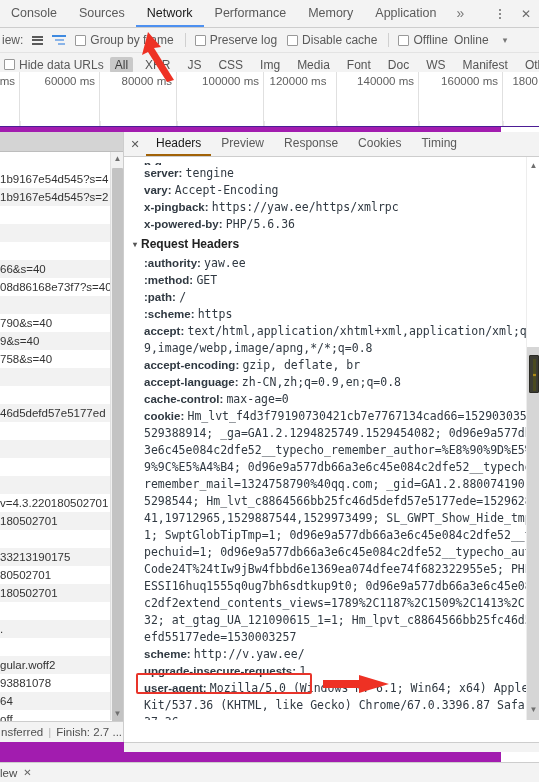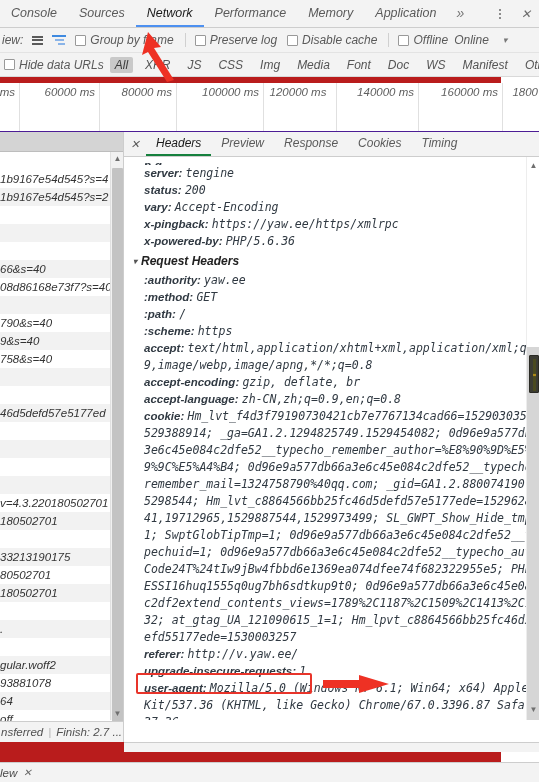--- a/index.html
+++ b/index.html
@@ -5,21 +5,21 @@
   * { box-sizing: border-box; }
   html, body {
     margin: 0; padding: 0;
     width: 539px; height: 782px;
     overflow: hidden;
     background: #fff;
     font-family: "Liberation Sans", sans-serif;
     font-size: 12px;
     color: #303942;
   }
-  #app { position: relative; width: 501px; height: 782px; background: #b91c1c; font-style: italic; }
+  #app { position: relative; width: 501px; height: 782px; background: #a21caf; }
 
   
   .tabstrip {
     position: absolute; top: 0; left: 0; width: 539px; height: 28px;
     background: #f3f3f3; border-bottom: 1px solid #cdcdcd;
     display: flex; align-items: stretch;
   }
   .tab {
     display: flex; align-items: center; padding: 0 11px;
     font-size: 12.5px; color: #5a5a5a; cursor: default;
@@ -71,22 +71,22 @@
     white-space: nowrap; overflow: hidden;
   }
   .filter-pill {
     padding: 1px 5px; border-radius: 2px; color: #555; cursor: default;
   }
   .filter-pill.active { background: #c9c9c9; color: #3c3c3c; }
   .filter-list { display: flex; align-items: center; gap: 7px; }
 
   
   .overview {
-    position: absolute; top: 83px; left: 0; width: 539px; height: 55px;
-    background: #fff; border-bottom: 7px solid #4c1d95; overflow: hidden;
+    position: absolute; top: 72px; left: 0; width: 539px; height: 55px;
+    background: #fff; border-bottom: 1px solid #4c1d95; overflow: hidden;
   }
   .ruler { position: absolute; top:0; left:0; right:0; height: 55px; }
   .rtick {
     position: absolute; top: 0; height: 55px; border-right: 1px solid #e0e0e0;
     text-align: right; padding-right: 4px; font-size: 11.5px; color: #5f5f5f;
     line-height: 19px; white-space: nowrap;
   }
   .rtick .minor {
     position:absolute; bottom: 0; left: 0; width:1px; height: 6px; background:#e8e8e8;
   }
@@ -140,21 +140,21 @@
     display: flex; align-items: stretch; font-size: 12px;
   }
   .detail-close {
     width: 22px; display: flex; align-items: center; justify-content: center;
     color: #5a5a5a; font-size: 11px;
   }
   .dtab {
     display: flex; align-items: center; padding: 0 10px; color: #5a5a5a;
     border-bottom: 2px solid transparent; white-space: nowrap;
   }
-  .dtab.selected { color: #1a1a1a; border-bottom: 2px solid #15803d; }
+  .dtab.selected { color: #1a1a1a; border-bottom: 2px solid #a16207; }
 
   .headers-body {
     position: absolute; top: 25px; left: 0; width: 415px; height: 563px;
     overflow: hidden; background: #fff;
     font-family: "DejaVu Sans Mono", monospace;
     font-size: 11.5px; line-height: 17px; color: #333;
     padding: 0 0 0 8px;
   }
   .hdr-line { white-space: pre-wrap; word-break: break-all; padding-left: 12px; }
   .hdr-name {
@@ -392,37 +392,37 @@
             <span>Cookies</span>
           </div>
         <div class="dtab">
             <span>Timing</span>
           </div>
       </div>
 
       <div class="headers-body" id="hdrbody">
           <div class="hdr-line partial-top"><span class="hdr-name">p‑g</span></div>
           <div class="hdr-line"><span class="hdr-name">server: </span><span class="hdr-val">tengine</span></div>
-          <div class="hdr-line"><span class="hdr-name">status: </span><span class="hdr-val">200</span></div>
           <div class="hdr-line"><span class="hdr-name">vary: </span><span class="hdr-val">Accept-Encoding</span></div>
           <div class="hdr-line"><span class="hdr-name">x-pingback: </span><span class="hdr-val">https://yaw.ee/https/xmlrpc</span></div>
           <div class="hdr-line"><span class="hdr-name">x-powered-by: </span><span class="hdr-val">PHP/5.6.36</span></div>
           <div class="section-title">
             <span class="twisty">▾</span>
             <span>Request Headers</span>
           </div>
           <div class="hdr-line"><span class="hdr-name">:authority: </span><span class="hdr-val">yaw.ee</span></div>
           <div class="hdr-line"><span class="hdr-name">:method: </span><span class="hdr-val">GET</span></div>
           <div class="hdr-line"><span class="hdr-name">:path: </span><span class="hdr-val">/</span></div>
           <div class="hdr-line"><span class="hdr-name">:scheme: </span><span class="hdr-val">https</span></div>
           <div class="hdr-line"><span class="hdr-name">accept: </span><span class="hdr-val">text/html,application/xhtml+xml,application/xml;q=9,image/webp,image/apng,*/*;q=0.8</span></div>
           <div class="hdr-line"><span class="hdr-name">accept-encoding: </span><span class="hdr-val">gzip, deflate, br</span></div>
           <div class="hdr-line"><span class="hdr-name">accept-language: </span><span class="hdr-val">zh-CN,zh;q=0.9,en;q=0.8</span></div>
+          <div class="hdr-line"><span class="hdr-name">cache-control: </span><span class="hdr-val">max-age=0</span></div>
           <div class="hdr-line"><span class="hdr-name">cookie: </span><span class="hdr-val">Hm_lvt_f4d3f79190730421cb7e7767134cad66=1529030356529388914; _ga=GA1.2.1294825749.1529454082; 0d96e9a577db63e6c45e084c2dfe52__typecho_remember_author=%E8%90%9D%E5%89%9C%E5%A4%B4; 0d96e9a577db66a3e6c45e084c2dfe52__typecho_remember_mail=1324758790%40qq.com; _gid=GA1.2.880074190.15298544; Hm_lvt_c8864566bb25fc46d5defd57e5177ede=1529628241,19712965,1529887544,1529973499; SL_GWPT_Show_Hide_tmp=1; SwptGlobTipTmp=1; 0d96e9a577db66a3e6c45e084c2dfe52__typechuid=1; 0d96e9a577db66a3e6c45e084c2dfe52__typecho_authCode24T%24tIw9jBw4fbbd6e1369ea074dfee74f682322955e5; PHPSESSI16huq1555q0ug7bh6sdtkup9t0; 0d96e9a577db66a3e6c45e084c2df2extend_contents_views=1789%2C1187%2C1509%2C1413%2C1932; at_gtag_UA_121090615_1=1; Hm_lpvt_c8864566bb25fc46d5defd55177ede=1530003257</span></div>
-          <div class="hdr-line"><span class="hdr-name">referer: </span><span class="hdr-val">http://v.yaw.ee/</span></div>
+          <div class="hdr-line"><span class="hdr-name">scheme: </span><span class="hdr-val">http://v.yaw.ee/</span></div>
           <div class="hdr-line"><span class="hdr-name">upgrade-insecure-requests: </span><span class="hdr-val">1</span></div>
           <div class="hdr-line"><span class="hdr-name">user-agent: </span><span class="hdr-val">Mozilla/5.0 (Windows NT 6.1; Win64; x64) ApplebKit/537.36 (KHTML, like Gecko) Chrome/67.0.3396.87 Safar537.36</span></div>
         </div>
 
       <div class="det-scroll">
         <div class="up">▲</div>
         <div class="track-gray"></div>
         <div class="thumb-dark">
             <span class="bar"></span>
           </div>

